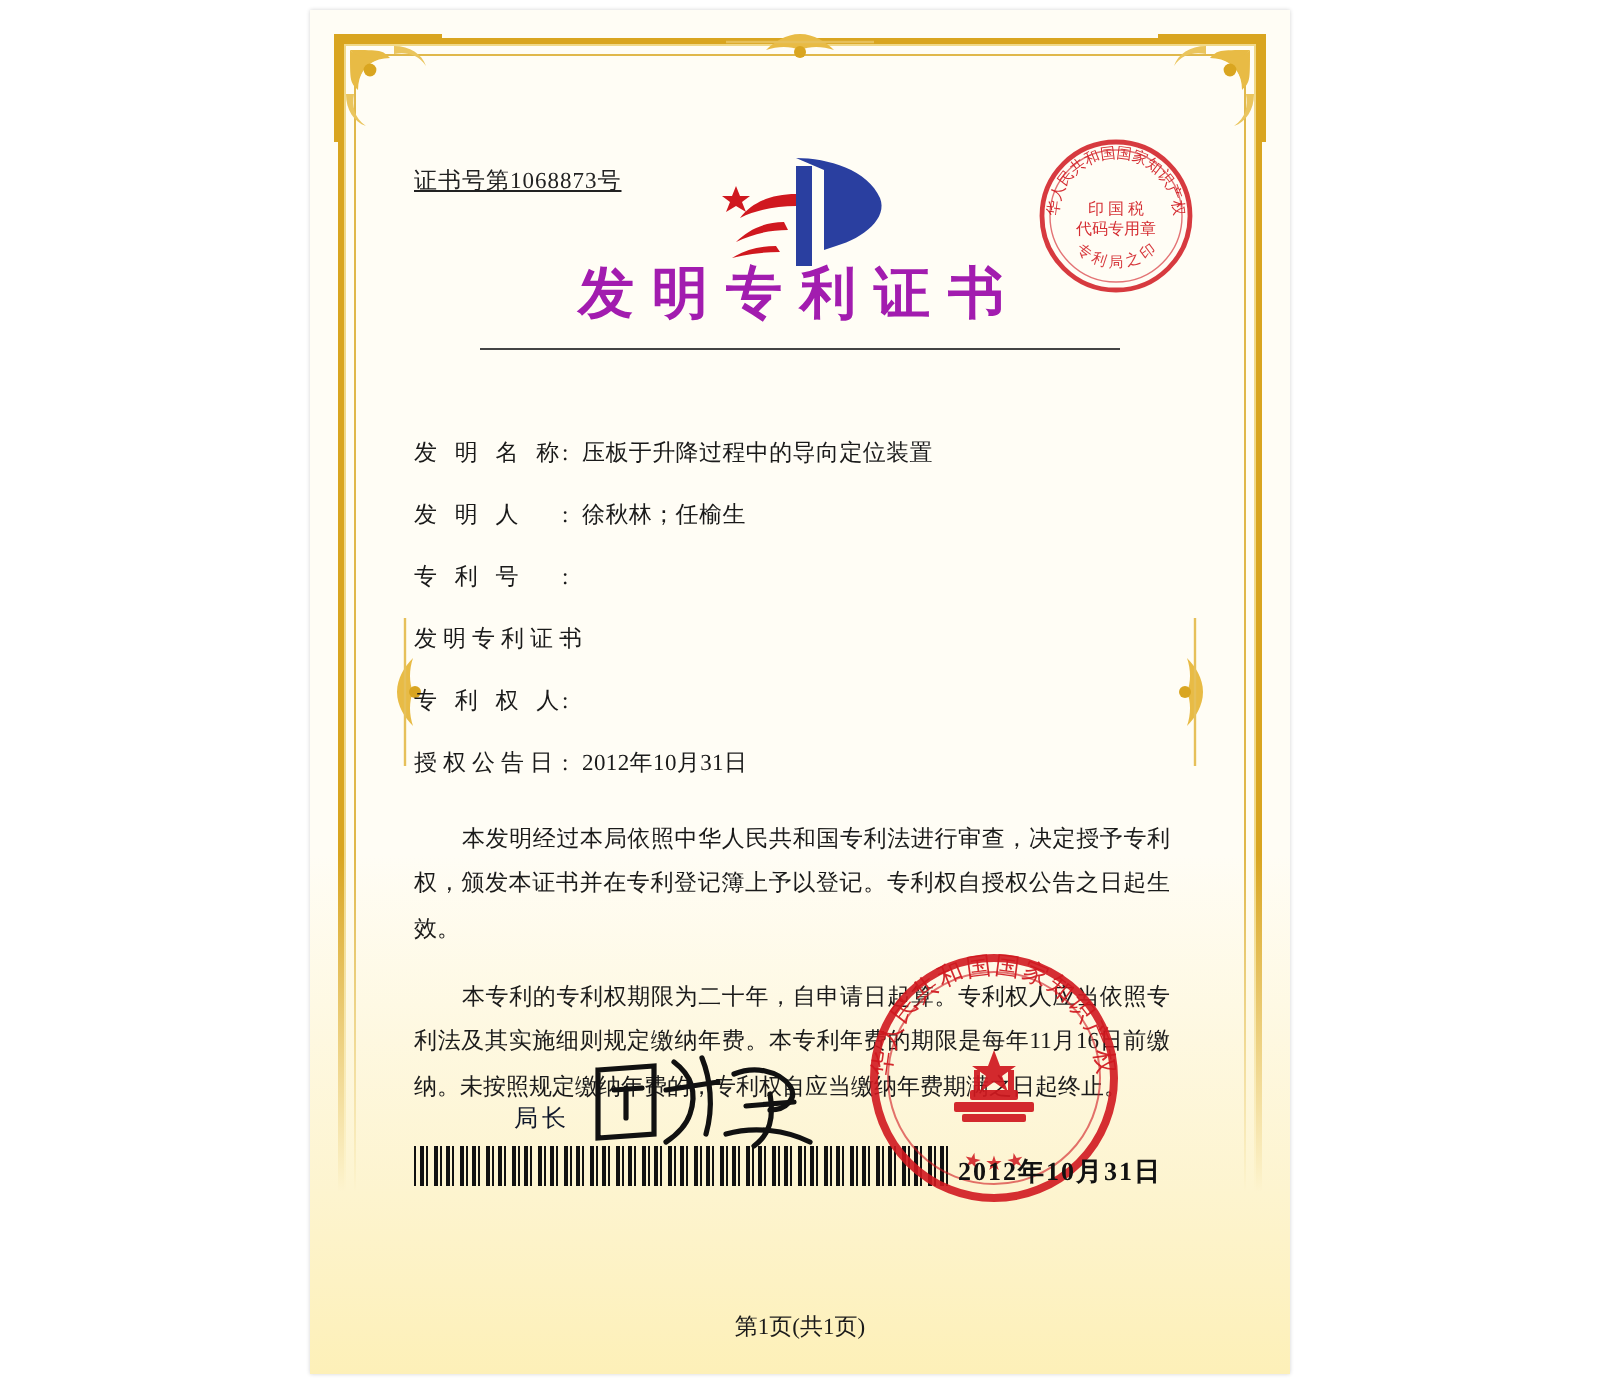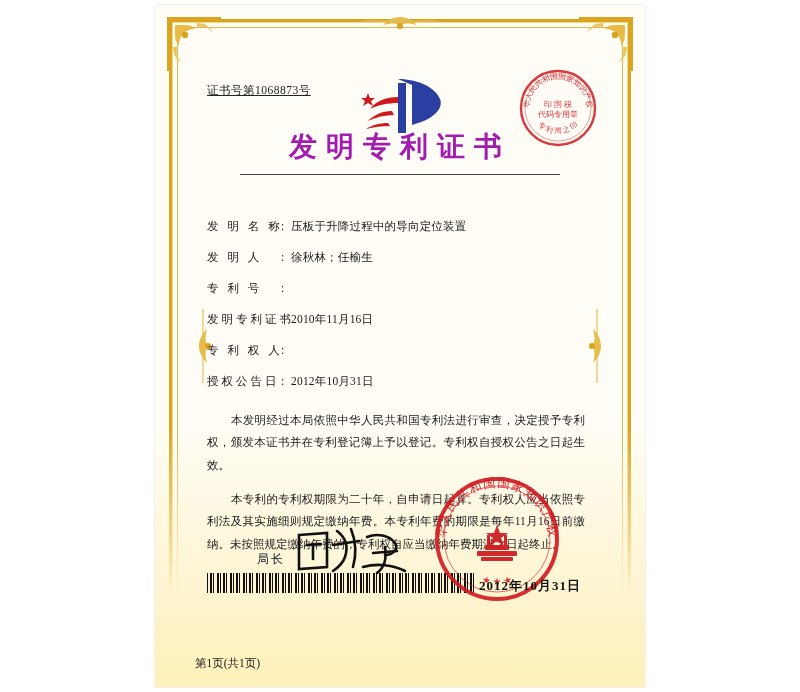--- a/index.html
+++ b/index.html
@@ -228,21 +228,21 @@
     font-size: 13px;
     color: #111;
     letter-spacing: 1px;
     font-weight: bold;
   }
 
   .page-footer {
     position: absolute;
     left: 0; right: 0;
     bottom: -14px;
-    text-align: left;
+    text-align: center;
     font-size: 11.5px;
     color: #1a1a1a;
   }
 </style>
 </head>
 <body>
 
 <div class="page">
 
   <div class="certificate">
@@ -366,21 +366,20 @@
           <span class="field-colon">:</span>
           <span class="field-value">徐秋林；任榆生</span>
         </div>
         <div class="field-row">
           <span class="field-label">专 利 号</span>
           <span class="field-colon">:</span>
         </div>
         <div class="field-row">
           <span class="field-label">发明专利证书</span>
           <span class="field-colon">:</span>
-          <span class="field-value">2010年11月16日</span>
         </div>
         <div class="field-row">
           <span class="field-label">专 利 权 人</span>
           <span class="field-colon">:</span>
         </div>
         <div class="field-row">
           <span class="field-label">授权公告日</span>
           <span class="field-colon">:</span>
           <span class="field-value">2012年10月31日</span>
         </div>

